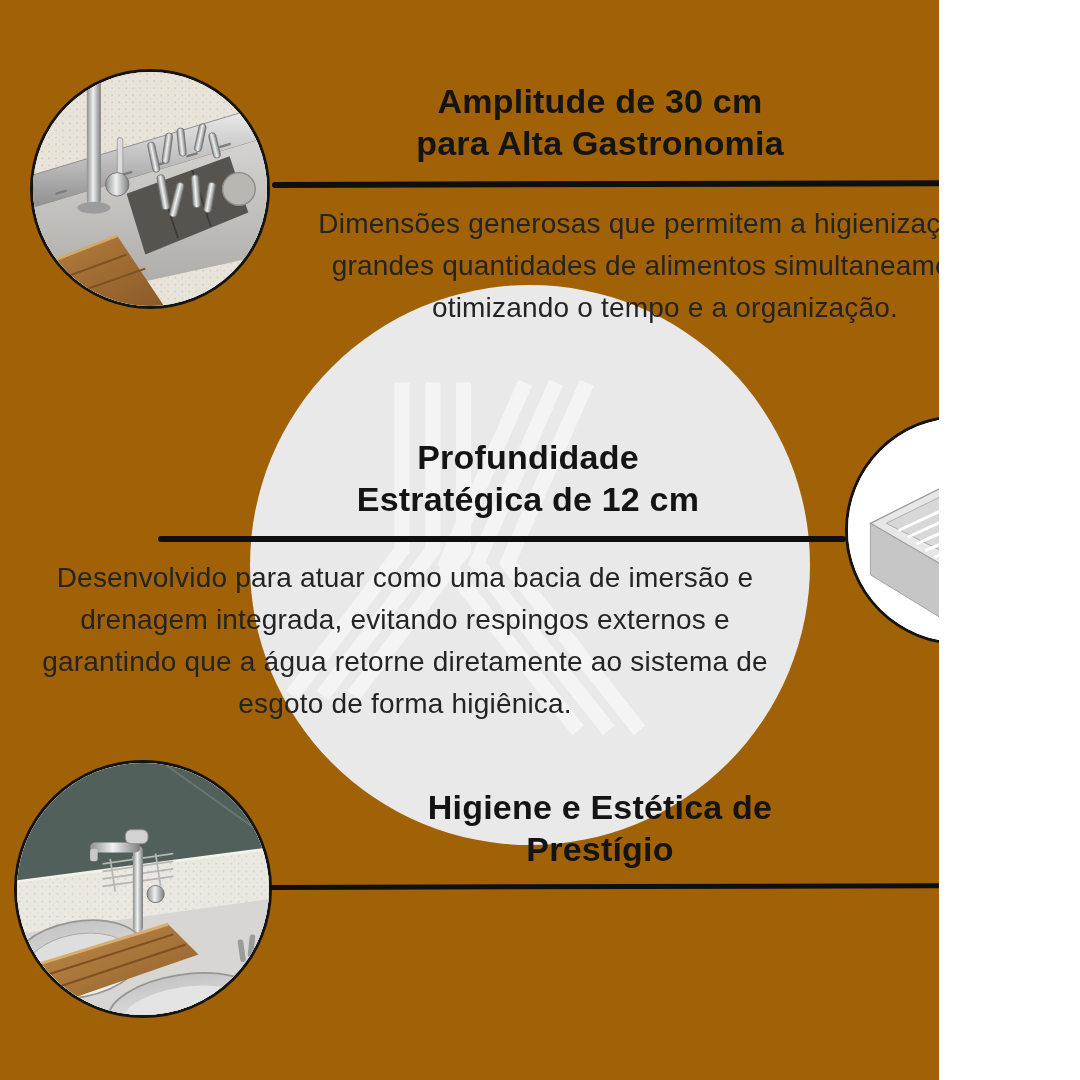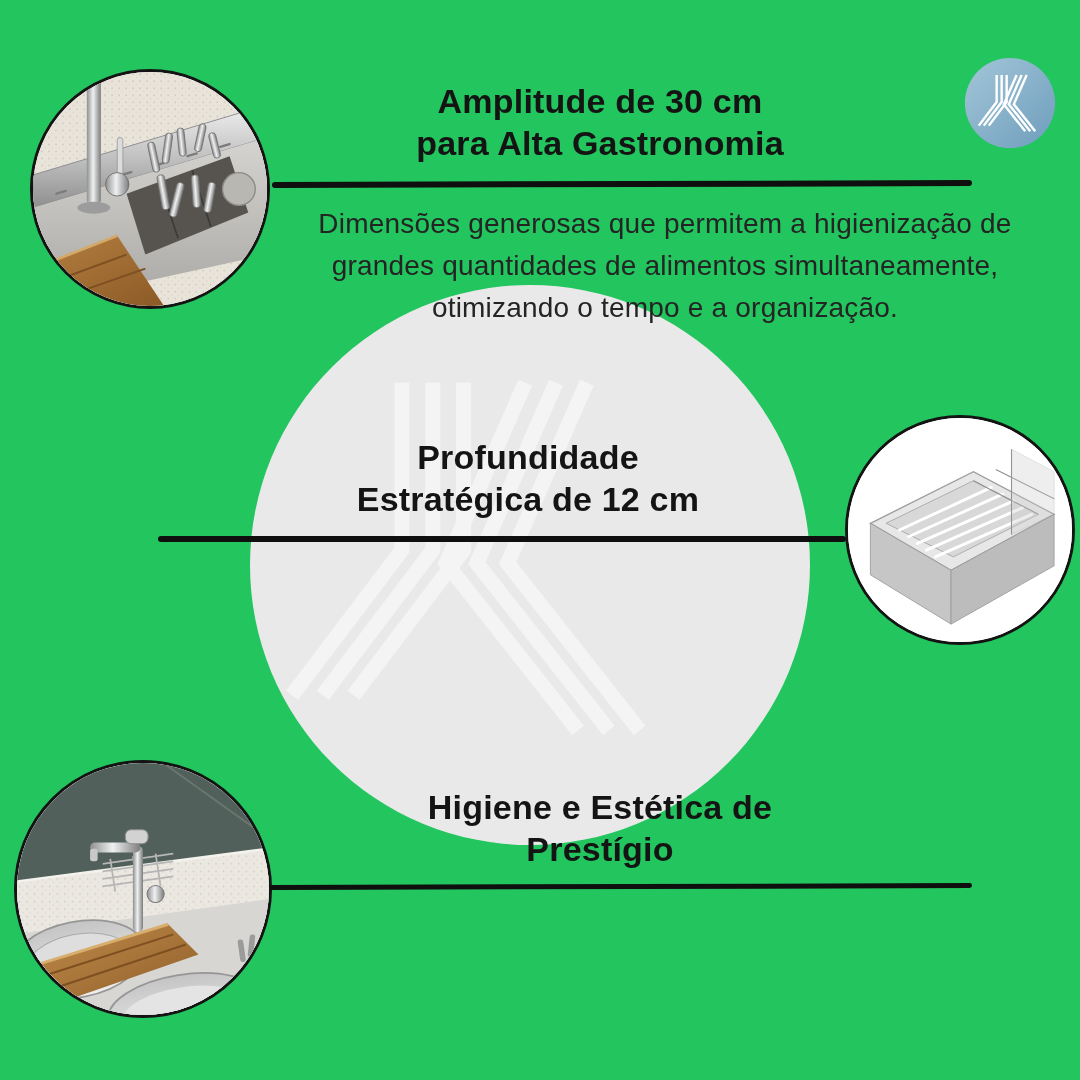--- a/index.html
+++ b/index.html
@@ -1,17 +1,17 @@
 <!DOCTYPE html>
 <html lang="pt"><head>
 <meta charset="utf-8">
 <style>
   html,body{margin:0;padding:0;background:#ffffff;}
   .canvas{
-    position:relative;width:1080px;height:1080px;background:#22c55e;
+    position:relative;width:939px;height:1080px;background:#a16207;
     overflow:hidden;font-family:"Liberation Sans","DejaVu Sans",sans-serif;color:#1d1d1d;
   }
   
   .watermark-circle{position:absolute;left:250px;top:285px;width:560px;height:560px;
     border-radius:50%;background:#e9e9e9;}
   .watermark-mark{position:absolute;left:270px;top:330px;width:440px;height:440px;
     color:#f6f6f6;opacity:.9;}
   
   .brand-logo{position:absolute;left:963px;top:56px;width:94px;height:94px;}
   
@@ -166,20 +166,21 @@
         <line x1="56" y1="28" x2="85" y2="43"></line>
         <line x1="66" y1="23" x2="92" y2="36"></line>
       </g>
       <polygon points="73,14 92,24 92,43 73,52" fill="#cfcfcf" opacity="0.35" stroke="#9d9d9d" stroke-width="0.4"></polygon>
     </svg>
   </figure>
 
   <h2 class="sec-heading heading-2">Profundidade
 Estratégica de 12 cm</h2>
   <div class="rule rule-2"></div>
+  <p class="sec-body body-2">Desenvolvido para atuar como uma bacia de imersão e drenagem integrada, evitando respingos externos e garantindo que a água retorne diretamente ao sistema de esgoto de forma higiênica.</p>
 
   <figure class="photo-circle photo-3">
     <svg viewBox="0 0 100 100" preserveAspectRatio="xMidYMid slice">
       <defs>
         <pattern id="spk3" width="3" height="3" patternUnits="userSpaceOnUse">
           <rect width="3" height="3" fill="#ebe8e1"></rect>
           <circle cx="1" cy="1" r="0.3" fill="#cdc5b4"></circle>
           <circle cx="2.3" cy="2.4" r="0.24" fill="#d8d0c0"></circle>
         </pattern>
         <linearGradient id="chr3" x1="0" y1="0" x2="1" y2="0">

